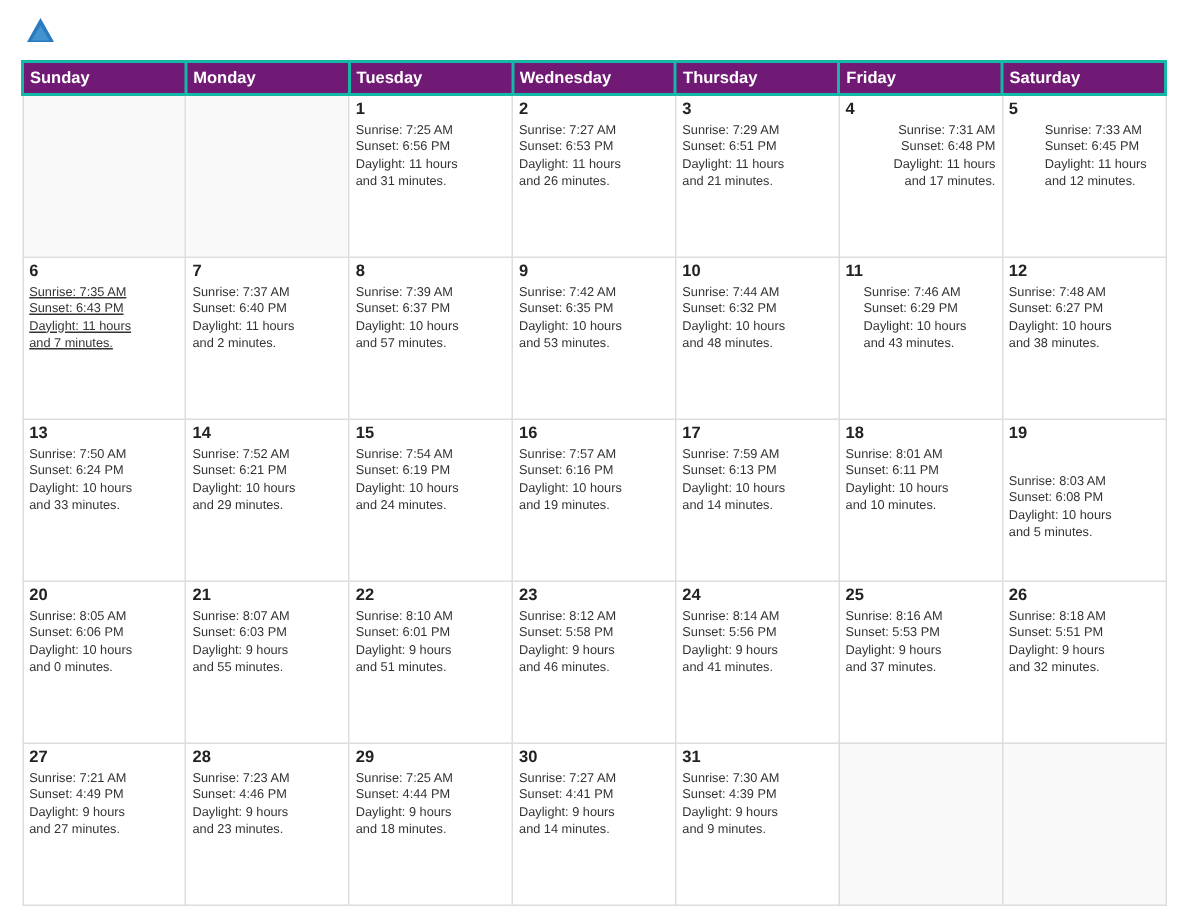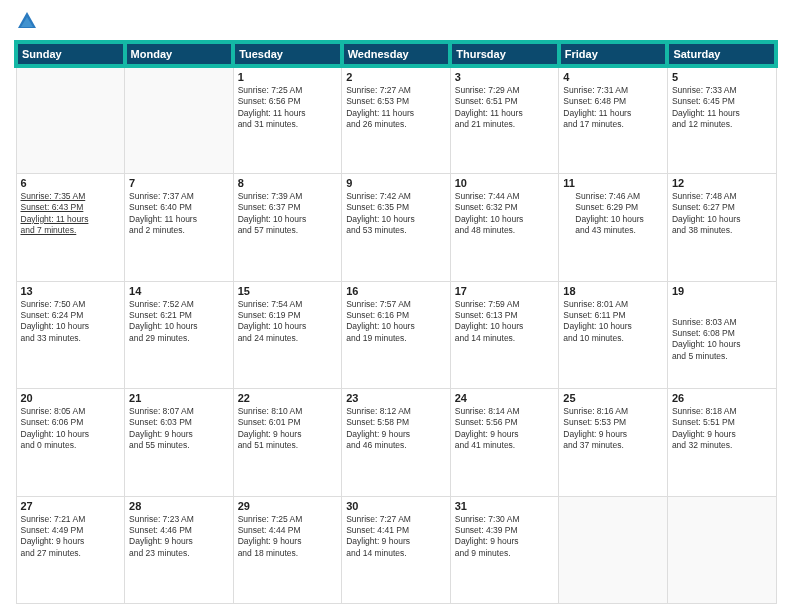--- a/index.html
+++ b/index.html
@@ -62,26 +62,26 @@
       color: #555;
     }
     .calendar {
       flex: 1;
       border: 1px solid #ccc;
       border-collapse: collapse;
       width: 100%;
       table-layout: fixed;
     }
     .calendar th {
-      background: #0c4a6e;
+      background: #701a75;
       color: #fff;
       font-size: 11px;
       font-weight: bold;
       padding: 4px 4px;
-      border: 4px solid #14b8a6;
+      border: 2px solid #14b8a6;
       text-align: left;
     }
     .calendar td {
       border: 1px solid #ddd;
       vertical-align: top;
       padding: 3px 4px;
       font-size: 9px;
       color: #333;
       background: #fff;
       height: 86px;
@@ -155,28 +155,28 @@
           </td>
           <td>
             <span class="day-num">3</span>
             <div class="day-info" style="white-space: pre-line;">Sunrise: 7:29 AM
 Sunset: 6:51 PM
 Daylight: 11 hours
 and 21 minutes.</div>
           </td>
           <td>
             <span class="day-num">4</span>
-            <div class="day-info" style="white-space: pre-line;">Sunrise: 7:31 AM
+            <div class="day-info" style="white-space: pre-line; text-align: right;">Sunrise: 7:31 AM
 Sunset: 6:48 PM
 Daylight: 11 hours
 and 17 minutes.</div>
           </td>
           <td>
             <span class="day-num">5</span>
-            <div class="day-info" style="white-space: pre-line;">Sunrise: 7:33 AM
+            <div class="day-info" style="white-space: pre-line; margin-left: 24px;">Sunrise: 7:33 AM
 Sunset: 6:45 PM
 Daylight: 11 hours
 and 12 minutes.</div>
           </td>
         </tr>
         <tr>
           <td>
             <span class="day-num">6</span>
             <div class="day-info" style="white-space: pre-line; text-decoration: underline;">Sunrise: 7:35 AM
 Sunset: 6:43 PM

